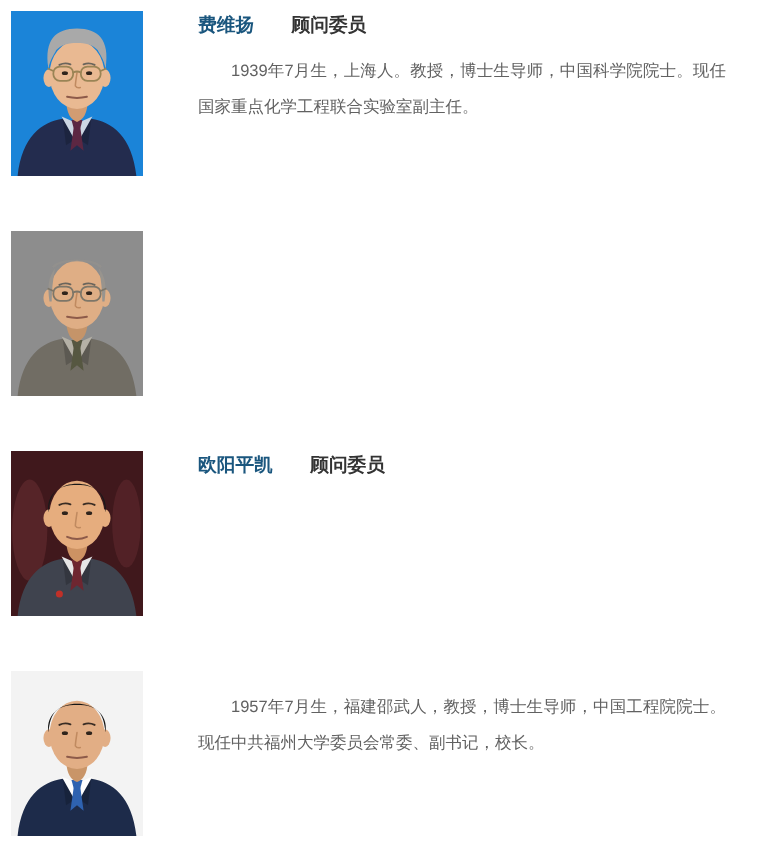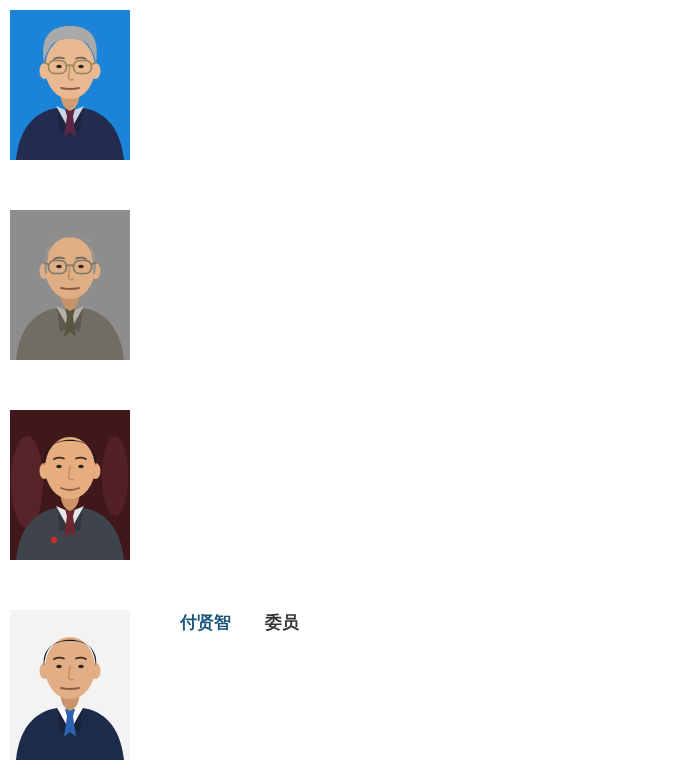--- a/index.html
+++ b/index.html
@@ -90,20 +90,26 @@
     <path d="M51,78 Q60,80 69,78" stroke="#8d5a49" stroke-width="1.8" fill="none" stroke-linecap="round"></path>
     <g fill="none" stroke="#9a8455" stroke-width="1.6" stroke-linecap="round">
          <rect x="38.5" y="50.5" width="18" height="13" rx="6"></rect>
          <rect x="63.5" y="50.5" width="18" height="13" rx="6"></rect>
          <path d="M56.5,56 Q60,54 63.5,56"></path>
          <path d="M38.5,54.5 L34,52.5"></path>
             <path d="M81.5,54.5 L86,52.5"></path>
        </g>
   </svg>
       </div>
+    <div class="info">
+      <div class="name-row">
+        <span class="name">费维扬</span><span class="role">顾问委员</span>
+      </div>
+      <p class="bio">1939年7月生，上海人。教授，博士生导师，中国科学院院士。现任国家重点化学工程联合实验室副主任。</p>
+    </div>
   </div>
 
   <div class="member">
     <div class="photo">
         <svg xmlns="http://www.w3.org/2000/svg" viewBox="0 0 120 150" width="120" height="150">
     <rect width="120" height="150" fill="#8d8d8d"></rect>
     <path d="M6,150 C10,114 28,101 47,98 L60,103 L73,98 C92,101 110,114 114,150 Z" fill="#716d64"></path>
     <path d="M47,98 L58,117 L50,122 Z" fill="rgba(0,0,0,0.18)"></path>
     <path d="M73,98 L62,117 L70,122 Z" fill="rgba(0,0,0,0.18)"></path>
     <path d="M46,96 L60,121 L74,96 L60,102 Z" fill="#b5b1a6"></path>
@@ -155,20 +161,23 @@
     <path d="M44,49 Q49,46.5 54,48.5" stroke="#3a2d24" stroke-width="1.8" fill="none" stroke-linecap="round"></path>
     <path d="M66,48.5 Q71,46.5 76,49" stroke="#3a2d24" stroke-width="1.8" fill="none" stroke-linecap="round"></path>
     <ellipse cx="49" cy="56.5" rx="2.8" ry="1.7" fill="#2f241c"></ellipse>
     <ellipse cx="71" cy="56.5" rx="2.8" ry="1.7" fill="#2f241c"></ellipse>
     <path d="M60,56 Q58.5,66 58.5,68 Q60,70.5 63,69.5" stroke="#c08a60" stroke-width="1.4" fill="none" stroke-linecap="round"></path>
     <path d="M51,78 Q60,82 69,78" stroke="#8d5a49" stroke-width="1.8" fill="none" stroke-linecap="round"></path>
 
   </svg>
       </div>
     <div class="info">
+      <div class="name-row">
+        <span class="name">欧阳平凯</span><span class="role">顾问委员</span>
+      </div>
     </div>
   </div>
 
   <div class="member last">
     <div class="photo">
         <svg xmlns="http://www.w3.org/2000/svg" viewBox="0 0 120 150" width="120" height="150">
     <rect width="120" height="150" fill="#f3f3f3"></rect>
     <path d="M6,150 C10,114 28,101 47,98 L60,103 L73,98 C92,101 110,114 114,150 Z" fill="#1d2b4a"></path>
     <path d="M47,98 L58,117 L50,122 Z" fill="rgba(0,0,0,0.18)"></path>
     <path d="M73,98 L62,117 L70,122 Z" fill="rgba(0,0,0,0.18)"></path>
@@ -184,19 +193,17 @@
     <path d="M44,49 Q49,46.5 54,48.5" stroke="#3a2d24" stroke-width="1.8" fill="none" stroke-linecap="round"></path>
     <path d="M66,48.5 Q71,46.5 76,49" stroke="#3a2d24" stroke-width="1.8" fill="none" stroke-linecap="round"></path>
     <ellipse cx="49" cy="56.5" rx="2.8" ry="1.7" fill="#2f241c"></ellipse>
     <ellipse cx="71" cy="56.5" rx="2.8" ry="1.7" fill="#2f241c"></ellipse>
     <path d="M60,56 Q58.5,66 58.5,68 Q60,70.5 63,69.5" stroke="#c08a60" stroke-width="1.4" fill="none" stroke-linecap="round"></path>
     <path d="M51,78 Q60,80 69,78" stroke="#8d5a49" stroke-width="1.8" fill="none" stroke-linecap="round"></path>
 
   </svg>
       </div>
     <div class="info">
-      <div class="name-row">
-        <span class="name">付贤智</span><span class="role">委员</span>
-      </div>
+      <p class="bio">1957年7月生，福建邵武人，教授，博士生导师，中国工程院院士。现任中共福州大学委员会常委、副书记，校长。</p>
     </div>
   </div>
 
 </div>
 
 </body></html>

